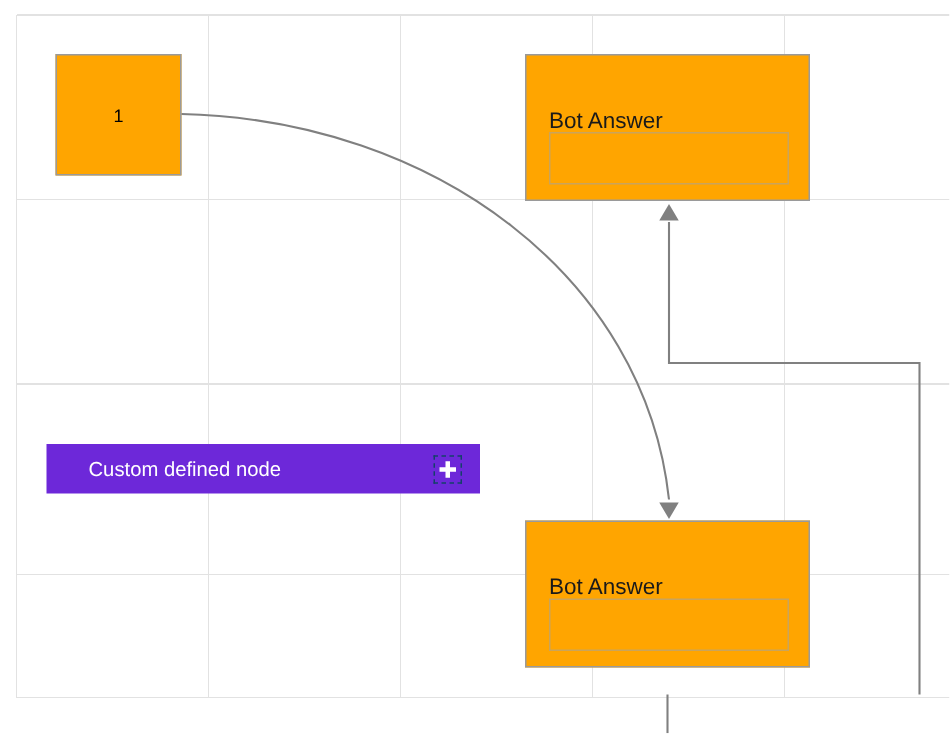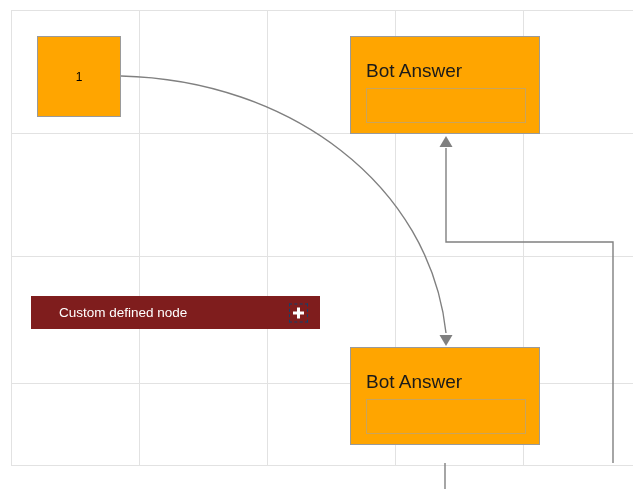--- a/index.html
+++ b/index.html
@@ -32,36 +32,36 @@
   .node-num {
     display: flex;
     align-items: center;
     justify-content: center;
     color: #000000;
     font-size: 12px;
   }
   .node-label {
     position: absolute;
     left: 15px;
-    top: 23px;
-    font-size: 19px;
+    top: 35px;
+    font-size: 15px;
     color: #1a1a1a;
     white-space: nowrap;
     text-align: center;
   }
   .node-slot {
     position: absolute;
     box-sizing: border-box;
     border: 1px solid #c9a45c;
     background: transparent;
   }
   .palette-item {
     position: absolute;
     box-sizing: border-box;
-    background: #7f1d1d;
+    background: #6d28d9;
     display: flex;
     align-items: center;
     color: #ffffff;
     font-size: 13.5px;
   }
   .palette-label {
     margin-left: 28px;
     white-space: nowrap;
   }
   .palette-add {

